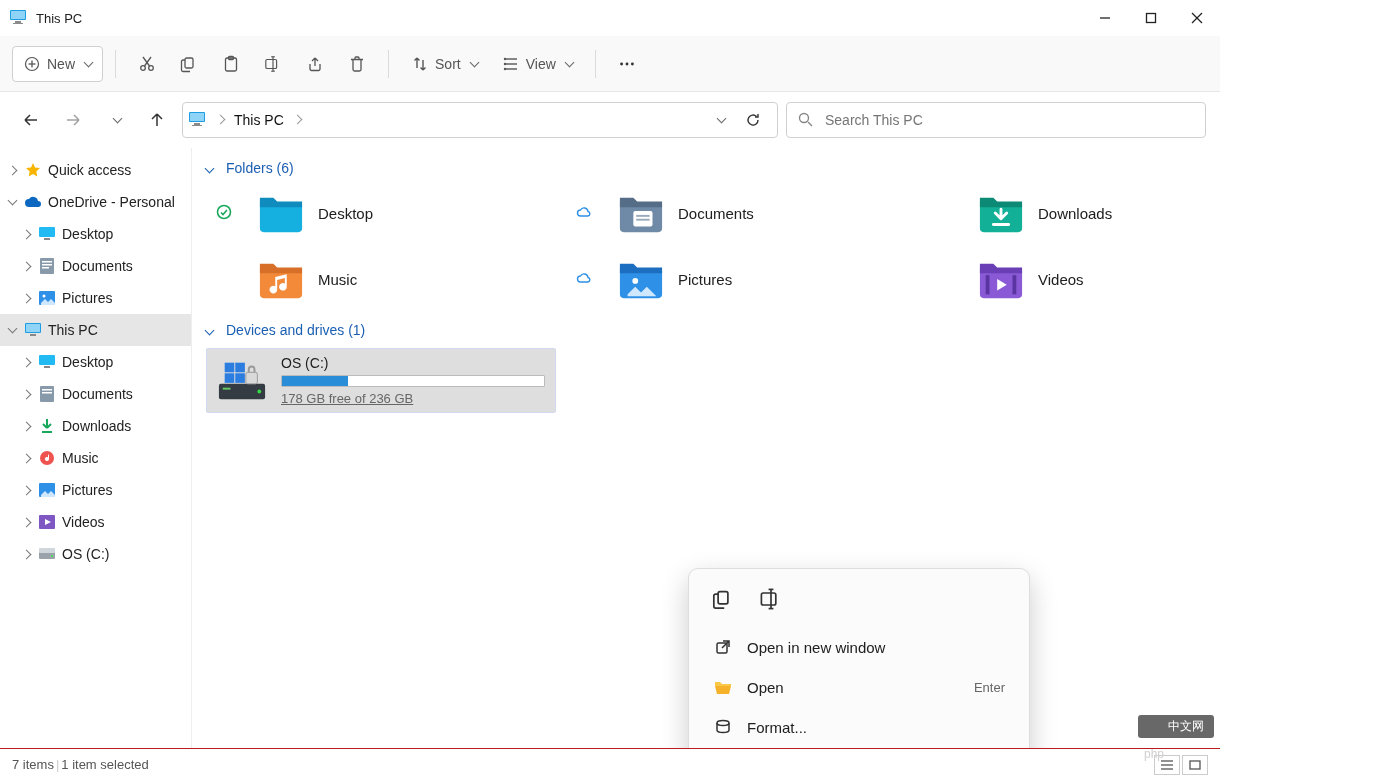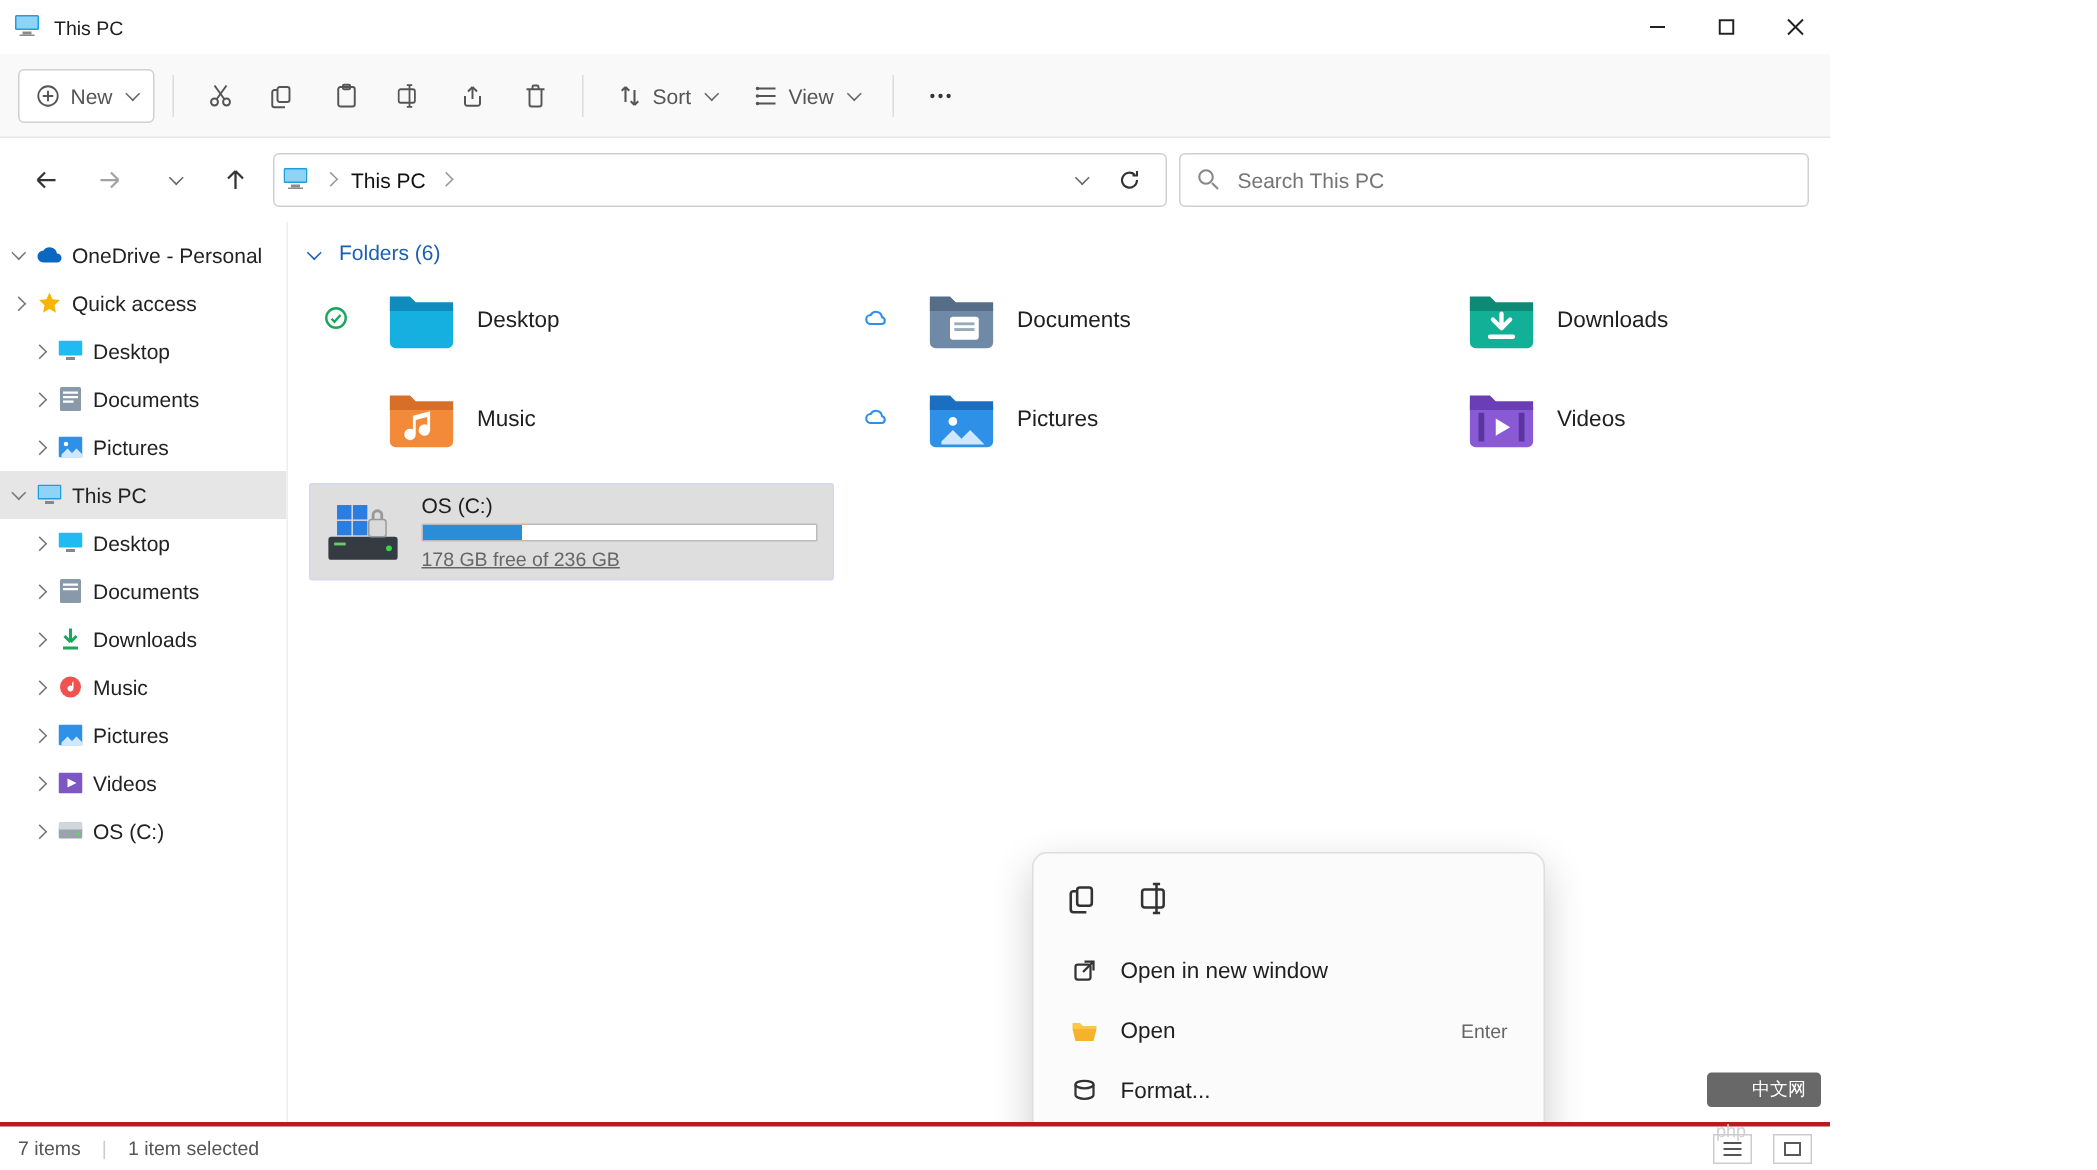--- a/index.html
+++ b/index.html
@@ -65,21 +65,21 @@
   
   .context-menu { position:absolute; left:496px; top:420px; width:342px; background:#fbfbfb; border:1px solid #ddd; border-radius:10px; box-shadow:0 10px 28px rgba(0,0,0,.2); padding:6px 4px; z-index:20; }
   .ctx-top { display:flex; gap:12px; padding:6px 12px 10px 12px; }
   .ctx-top .ti { width:36px;height:36px; border-radius:4px; display:flex;align-items:center;justify-content:center; }
   .ctx-item { height:40px; padding:0 16px; display:flex; align-items:center; gap:14px; font-size:15px; border-radius:6px; margin:0 4px; }
   .ctx-item .ci { width:20px;height:20px; display:flex;align-items:center;justify-content:center; color:#365bbf; }
   .ctx-item .label { flex:1; }
   .ctx-item .accel { font-size:13px; color:#666; }
 
   
-  .statusbar { height:32px; border-top:3px solid #b91c1c; display:flex; align-items:center; padding:0 12px; font-size:13px; color:#555; gap:14px; }
+  .statusbar { height:32px; border-top:1px solid #b91c1c; display:flex; align-items:center; padding:0 12px; font-size:13px; color:#555; gap:2px; }
   .statusbar .spacer { flex:1; }
   .view-toggle { width:26px;height:20px; border:1px solid #ccc; display:flex;align-items:center;justify-content:center; }
 
   
   .watermark { position:absolute; right:6px; bottom:42px; background:rgba(40,40,40,.7); color:#fff; font-size:12px; padding:3px 10px 3px 30px; border-radius:3px; z-index:40; display:flex; align-items:center; }
   .watermark .php { position:absolute; left:6px; top:2px; font-size:12px; color:#d0d0d0;margin-top:30px; }
 
   
   .mon-icon { width:16px;height:14px; }
   .mon-icon rect{ }
@@ -272,37 +272,37 @@
             <line x1="11" y1="11" x2="15" y2="15"></line>
           </svg></span>
       <input placeholder="Search This PC" style="">
     </div>
   </div>
 
   <div class="body">
 
     <div class="sidebar">
       <div class="tree-item">
+        <span class="tree-caret"></span>
+        <span class="tree-icon">
+            <svg width="16" height="16" viewBox="0 0 16 16" fill="#f7b500">
+              <path d="M8 1 l2 4.5 5 .5 -3.7 3.5 1 5 L8 12 3.7 14.5 l1-5 L1 6 l5 -.5 Z"></path>
+            </svg>
+          </span>
+        <span>Quick access</span>
+      </div>
+
+      <div class="tree-item">
         <span class="tree-caret open"></span>
         <span class="tree-icon">
             <svg width="18" height="14" viewBox="0 0 18 14" fill="#0c67c0">
               <path d="M5 12 a4 4 0 0 1 0-8 a5 5 0 0 1 9 2 a3 3 0 0 1 0 6 Z"></path>
             </svg>
           </span>
         <span>OneDrive - Personal</span>
-      </div>
-
-      <div class="tree-item">
-        <span class="tree-caret"></span>
-        <span class="tree-icon">
-            <svg width="16" height="16" viewBox="0 0 16 16" fill="#f7b500">
-              <path d="M8 1 l2 4.5 5 .5 -3.7 3.5 1 5 L8 12 3.7 14.5 l1-5 L1 6 l5 -.5 Z"></path>
-            </svg>
-          </span>
-        <span>Quick access</span>
       </div>
       <div class="tree-item level1">
           <span class="tree-caret"></span>
           <span class="tree-icon">
             <svg width="16" height="14" viewBox="0 0 16 14">
               <rect width="16" height="10" rx="1" fill="#22baf2"></rect>
               <rect x="5" y="11" width="6" height="2" fill="#888"></rect>
             </svg>
           </span>
           <span>Desktop</span>
@@ -495,20 +495,24 @@
                 <path d="M2 14 h44 V8 H20 l-4-4 H2 Z" fill="#6a3fb6"></path>
                 <rect x="8" y="16" width="4" height="20" fill="#5a34a0"></rect>
                 <rect x="36" y="16" width="4" height="20" fill="#5a34a0"></rect>
                 <path d="M20 20 l10 6 -10 6 Z" fill="#fff"></path>
               </svg>
             </span>
           <span class="flabel">Videos</span>
         </div>
       </div>
 
+      <div class="group-header">
+        <span class="caret"></span>
+        <span>Devices and drives (1)</span>
+      </div>
 
       <div class="drive-row">
         <div class="drive-icon">
           <svg width="52" height="48" viewBox="0 0 52 48">
             <rect x="2" y="28" width="48" height="16" rx="2" fill="#353b42"></rect>
             <circle cx="44" cy="36" r="2" fill="#36d845"></circle>
             <rect x="6" y="32" width="8" height="2" fill="#6c6"></rect>
 
             <rect x="8" y="6" width="10" height="10" fill="#2b7de0"></rect>
               <rect x="19" y="6" width="10" height="10" fill="#2b7de0"></rect>

